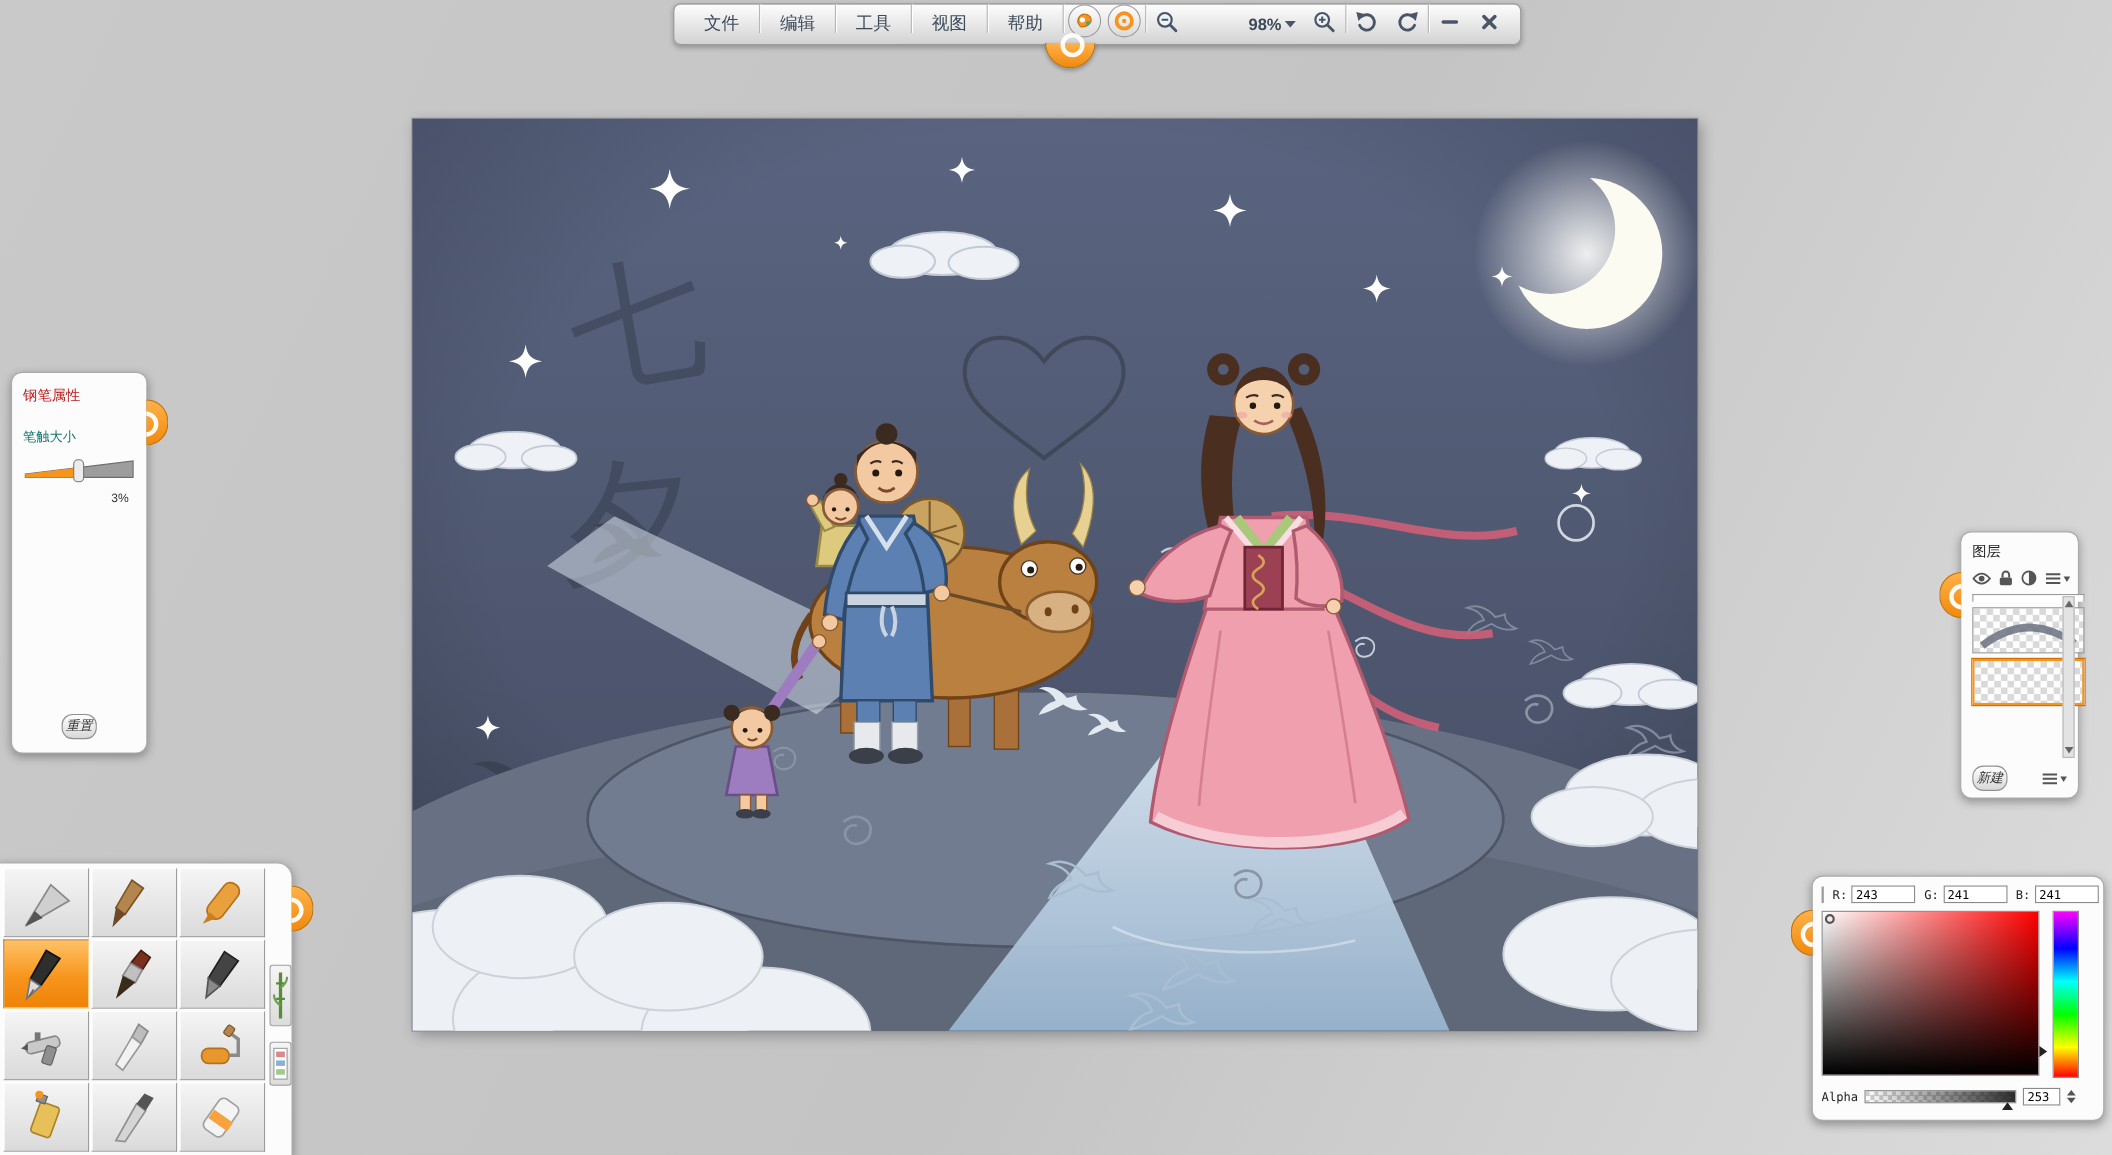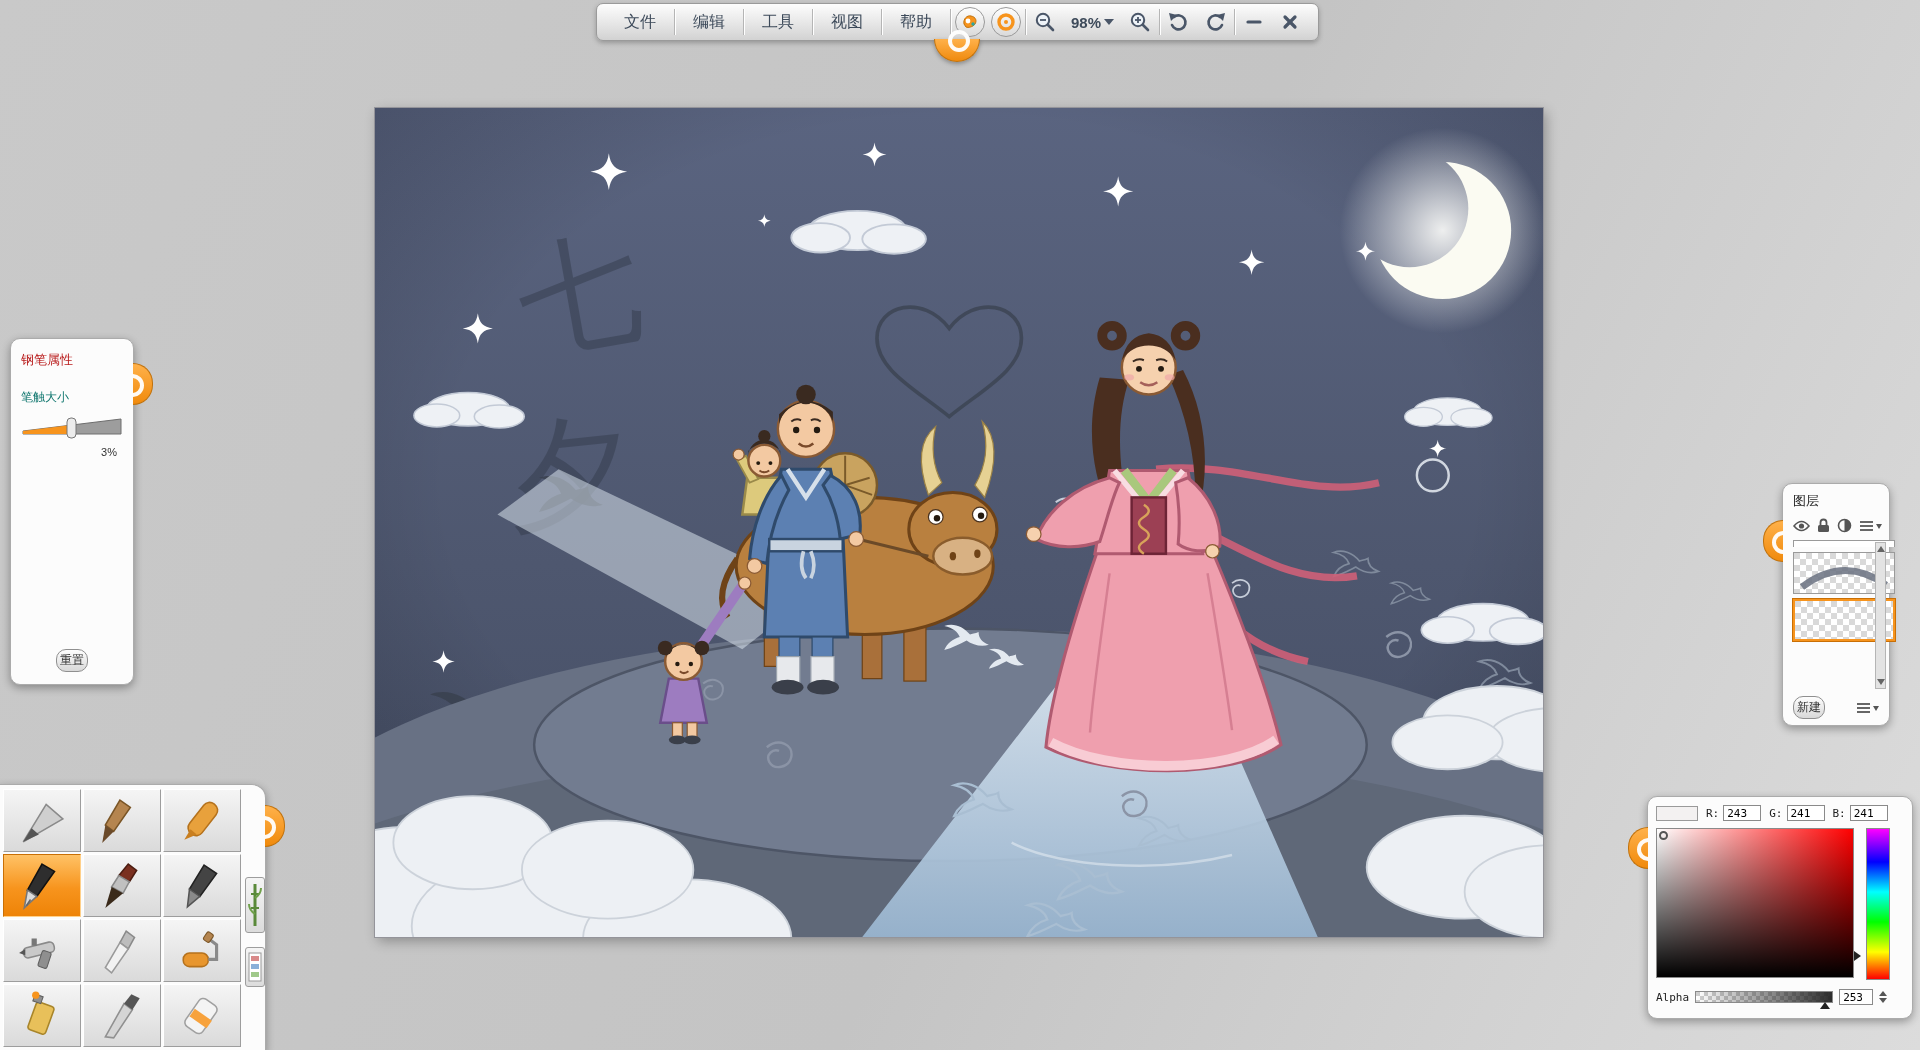--- a/index.html
+++ b/index.html
@@ -15,32 +15,32 @@
          background:linear-gradient(180deg,#ffb14a,#f08a0c);
          border:1px solid #c1720c; overflow:hidden; cursor:pointer; }
   .pod.right { border-radius:0 21px 21px 0; border-left:none; right:-20px; }
   .pod.left  { border-radius:21px 0 0 21px; border-right:none; left:-20px; }
   .pod::after { content:""; position:absolute; top:10px; width:15px; height:15px;
                 border:4px solid rgba(255,255,255,.95); border-radius:50%; }
   .pod.right::after { left:-12px; }
   .pod.left::after  { right:-12px; }
 
   
-  .toolbar { position:absolute; left:596px; top:3px; height:38px;
-             display:flex; align-items:center; padding:0 10px;
+  .toolbar { position:absolute; left:612px; top:3px; height:38px;
+             display:flex; padding:0 10px;
              background:linear-gradient(180deg,#fdfdfd,#e6e6e6 55%,#d2d2d2);
              border:1px solid #9a9a9a; border-radius:7px;
              box-shadow:0 2px 5px rgba(0,0,0,.25); color:#3d4a5a; }
   .menu-item { padding:0 17px; font-size:16px; line-height:36px; cursor:pointer; white-space:nowrap; }
   .sep { width:1px; height:26px; background:#b5b5b5; box-shadow:1px 0 0 #fff; margin:0 1px; }
   .tb-btn { width:36px; height:32px; display:flex; align-items:center; justify-content:center; cursor:pointer; }
   .tb-round { width:30px; height:30px; border-radius:50%; margin:0 3px;
               background:linear-gradient(180deg,#fefefe,#dadada);
               border:1px solid #9a9a9a; display:flex; align-items:center; justify-content:center; cursor:pointer; }
-  .zoom-display { display:flex; align-items:center; gap:3px; padding:0 8px; cursor:pointer; }
+  .zoom-display { display:flex; align-items:center; gap:3px; padding:0 8px; cursor:pointer;margin-left:48px; }
   .zoom-display .val { font-size:15px; font-weight:bold; }
   .caret-down { width:0; height:0; border-left:5px solid transparent; border-right:5px solid transparent;
                 border-top:6px solid #4a5668; }
   .hang-pod { position:absolute; left:337px; top:35px; width:46px; height:23px;
               background:linear-gradient(180deg,#ffb14a,#ef8a0e);
               border:1px solid #c1720c; border-top:none; border-radius:0 0 23px 23px;
               box-shadow:0 2px 4px rgba(0,0,0,.3); cursor:pointer; }
   .hang-pod::after { content:""; position:absolute; left:13px; top:-9px; width:14px; height:14px;
                      border:4px solid rgba(255,255,255,.95); border-radius:50%; }
 
@@ -50,21 +50,21 @@
   .canvas svg { display:block; width:100%; height:100%; }
 
   
   .pen-panel { left:10px; top:338px; width:124px; height:347px; padding:12px 10px; }
   .pen-panel .title { font-size:13px; color:#b91c1c; }
   .pen-panel .lbl { font-size:12px; color:#0f766e; margin-top:20px; }
   .pen-panel .slider { margin-top:8px; cursor:pointer; }
   .pen-panel .val { font-size:11px; color:#333; text-align:right; margin-top:2px; padding-right:6px; }
   .mini-btn { font-size:12px; color:#333; padding:2px 3px;
               background:linear-gradient(180deg,#fefefe,#d8d8d8); border:1px solid #8f8f8f;
-              border-radius:10px; cursor:pointer; }
+              border-radius:10px; cursor:pointer;font-style:italic; }
   .pen-panel .reset { position:absolute; bottom:12px; left:50%; transform:translateX(-50%); }
 
   
   .tools-panel { left:-2px; top:784px; width:268px; height:268px; border-radius:0 14px 0 0;
                  border-bottom:none; }
   .tool-grid { display:grid; grid-template-columns:repeat(3,78px); grid-auto-rows:63px;
                gap:2px; padding:4px; }
   .tool { background:linear-gradient(180deg,#f5f5f5,#dadada);
           border:1px solid; border-color:#ffffff #9d9d9d #9d9d9d #ffffff;
           display:flex; align-items:center; justify-content:center; cursor:pointer; }
@@ -93,21 +93,21 @@
   .varrow.up { top:3px; border-bottom:6px solid #666; }
   .varrow.down { bottom:3px; border-top:6px solid #666; }
   .layers-footer { position:absolute; bottom:6px; left:10px; right:8px;
                    display:flex; align-items:center; justify-content:space-between; }
 
   
   .color-panel { left:1647px; top:796px; width:266px; height:223px; padding:8px; }
   .rgb-row { display:flex; align-items:center; gap:4px; }
   .swatch { width:42px; height:15px; border:1px solid #9a9a9a; background:#f3f1f1; }
   .rgb-lbl { font:11px "DejaVu Sans Mono",monospace; color:#222; margin-left:4px; }
-  .num-input { width:38px; height:16px; font:11px "DejaVu Sans Mono",monospace;
+  .num-input { width:58px; height:16px; font:11px "DejaVu Sans Mono",monospace;
                border:1px solid #8a8a8a; background:#fff; padding:0 3px; }
   .picker-row { display:flex; margin-top:7px; }
   .sv-box { position:relative; width:198px; height:150px; border:1px solid #8a8a8a;
             background-image:linear-gradient(to top,#000,rgba(0,0,0,0)),
                              linear-gradient(to right,#ffffff,#ff0000); cursor:crosshair; }
   .sv-marker { position:absolute; left:2px; top:2px; width:9px; height:9px;
                border:2px solid #555; border-radius:50%; }
   .v-marker { position:absolute; right:-8px; bottom:16px; width:0; height:0;
               border-top:5px solid transparent; border-bottom:5px solid transparent;
               border-left:7px solid #222; }

